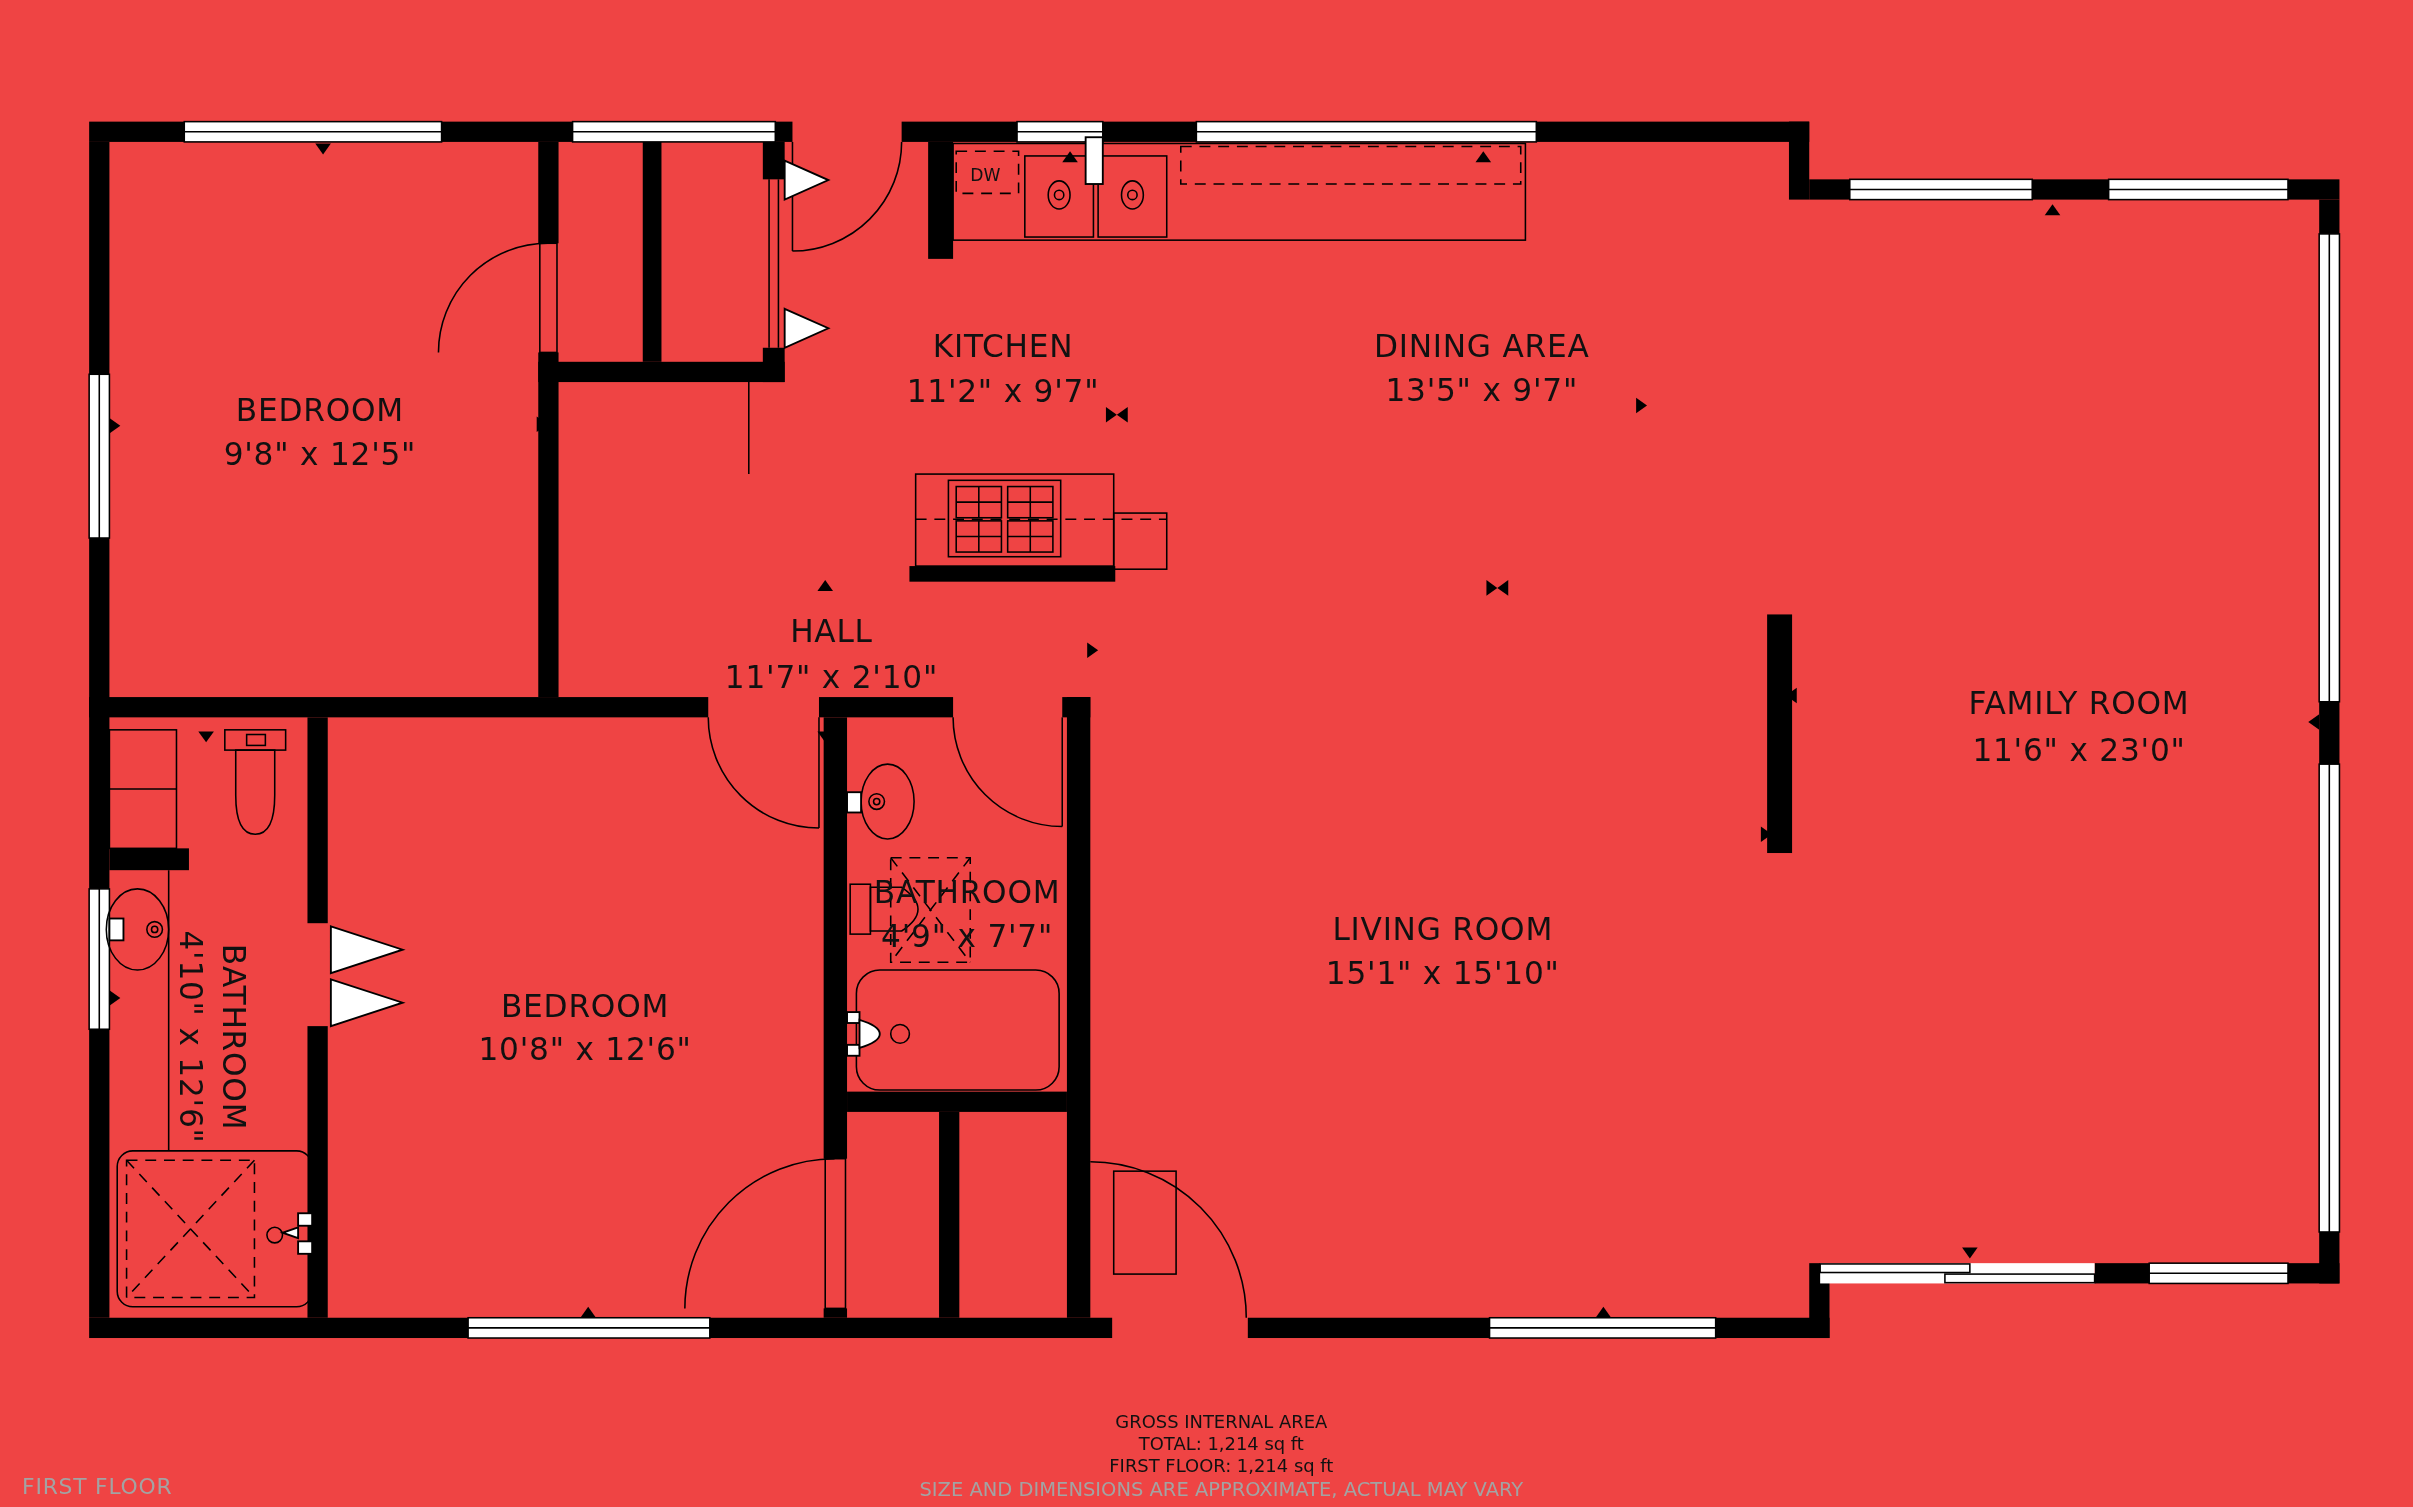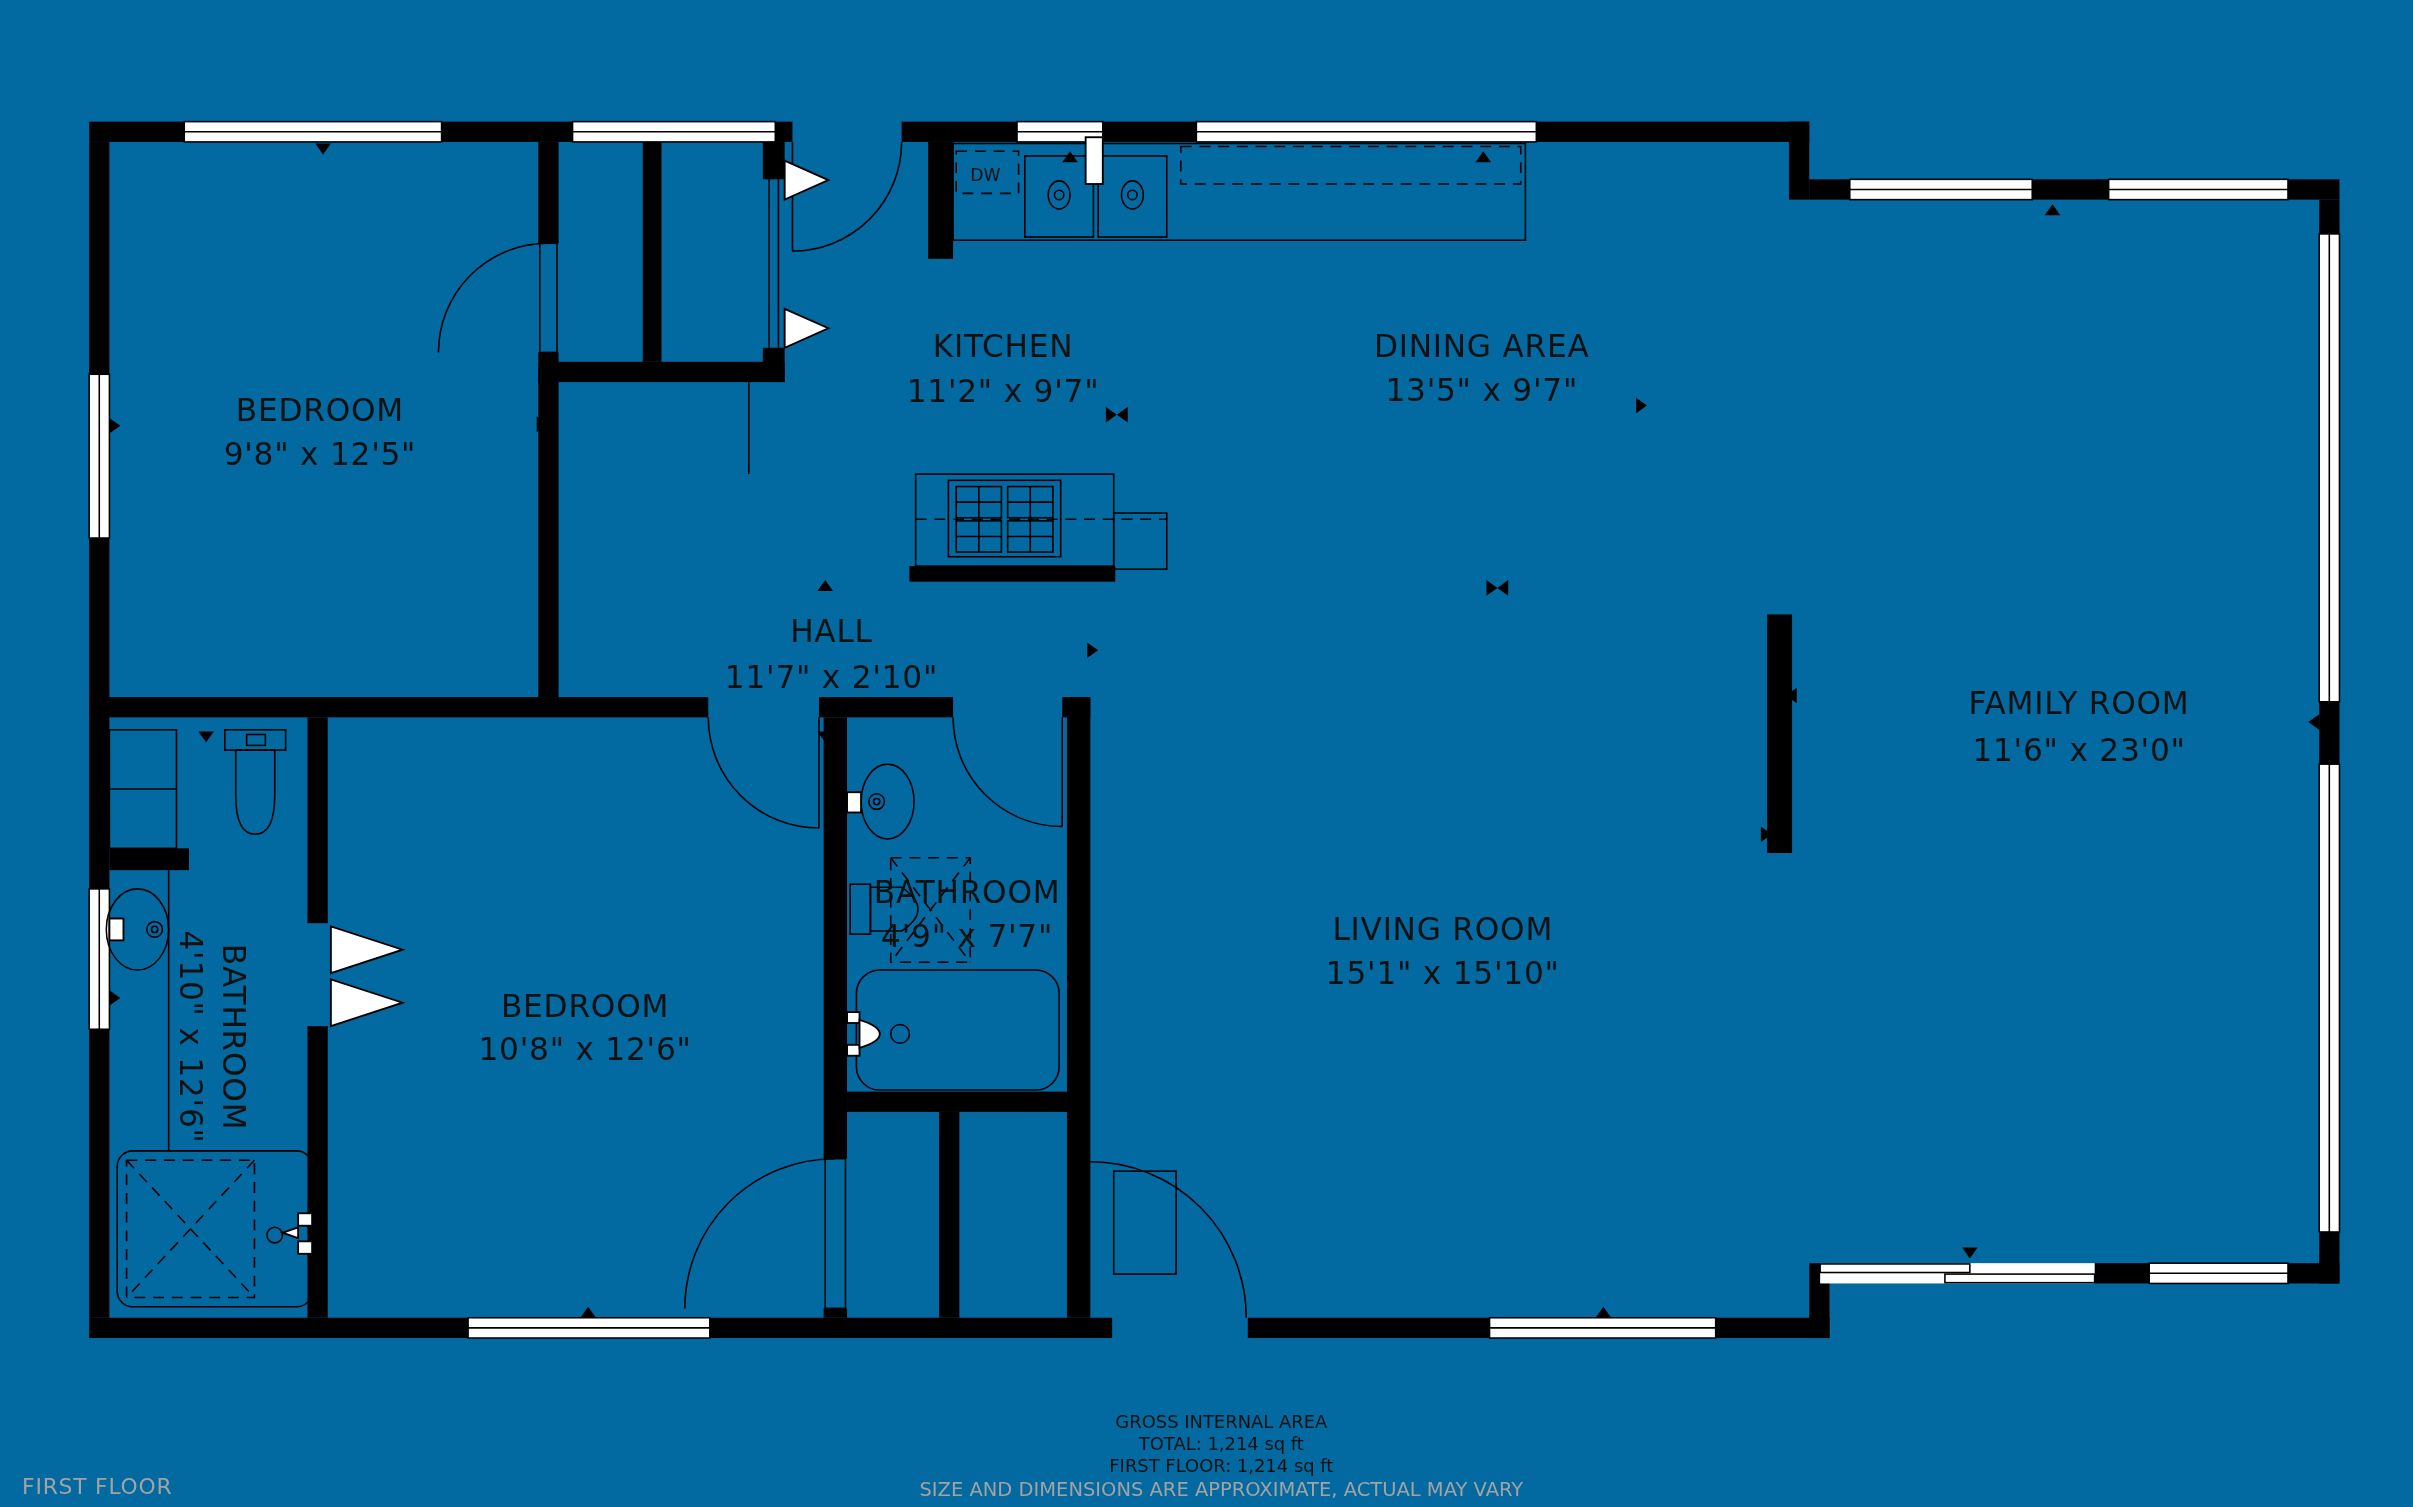--- a/index.html
+++ b/index.html
@@ -1,16 +1,16 @@
 <!DOCTYPE html>
 <html style="font-size:13.3px"><head>
 <meta charset="utf-8">
 <style>
   html,body{margin:0;padding:0;background:#ffffff;}
-  .page{width:2413px;height:1508px;position:relative;background:#0369a1;overflow:hidden;}
+  .page{width:2413px;height:1508px;position:relative;background:#ef4444;overflow:hidden;}
   svg{display:block;}
   text{font-family:"DejaVu Sans","Liberation Sans",sans-serif;fill:#111;}
   .room-name,.room-dims{font-size:20px;letter-spacing:0.5px;}
   .footer-line{font-size:11.5px;}
   .footer-muted{font-size:12.5px;fill:#a3a3a3;}
   .floor-label{font-size:14px;fill:#a3a3a3;letter-spacing:0.5px;}
   .dw-label{font-size:11px;}
   .wall{fill:#000;}
   .win{fill:#fff;stroke:#000;stroke-width:1;}
   .thin{stroke:#000;stroke-width:1;fill:none;}

